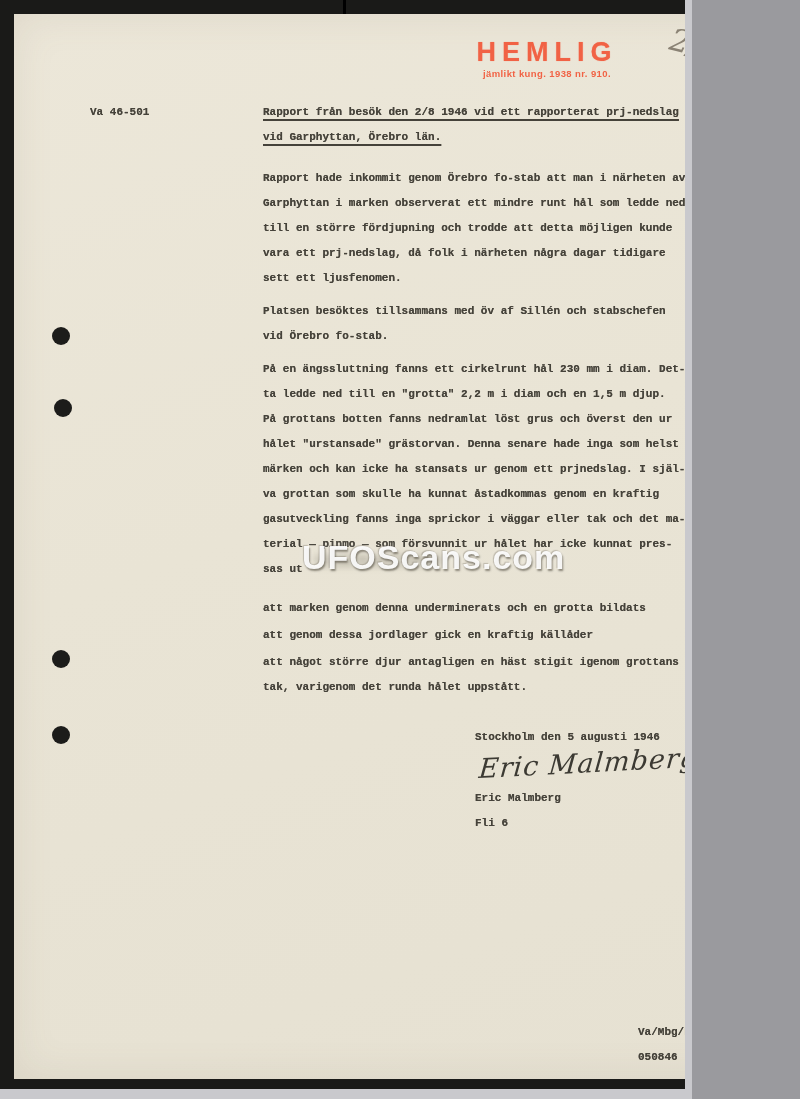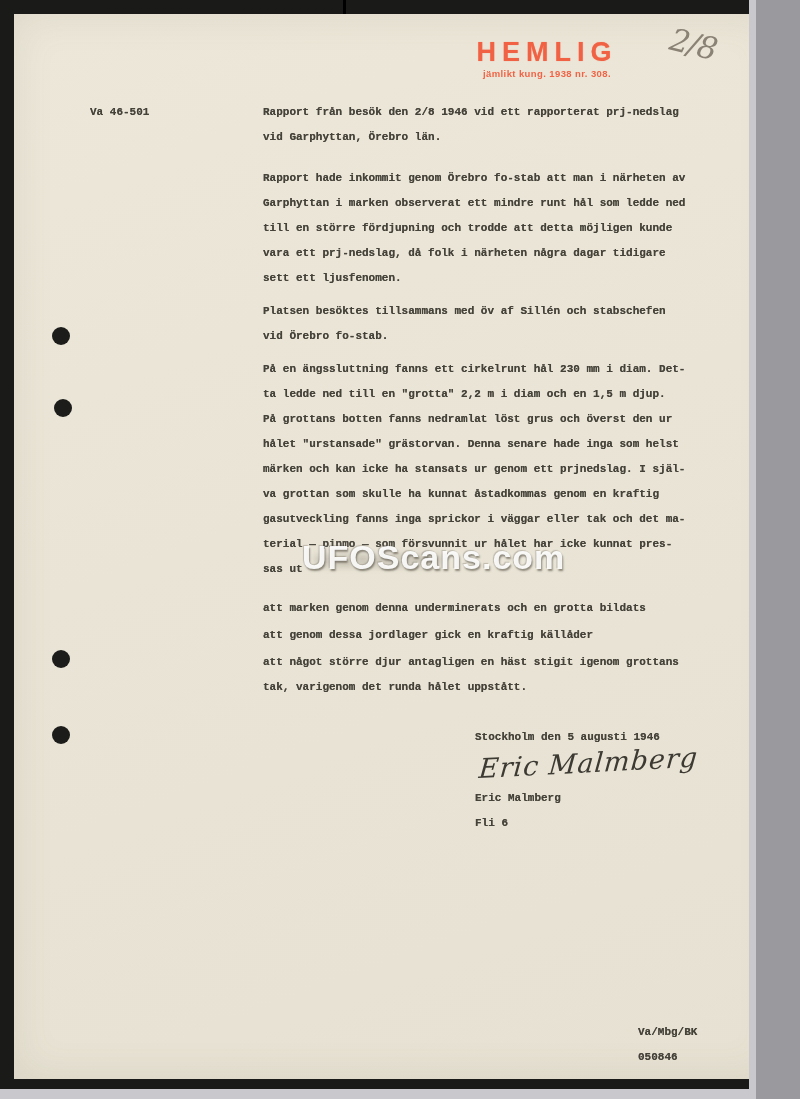--- a/index.html
+++ b/index.html
@@ -1,21 +1,21 @@
 <!DOCTYPE html>
 <html style="--outer: #c9c9cd; --frame: #1a1a18; --paper: #eae5d7; --ink: #45423a; --stamp: #f2593a; --pencil: #8a8274;"><head>
 <meta charset="utf-8">
 <style>
   :root{
     --outer:#c9c9cd; --frame:#1a1a18; --paper:#eae5d7; --ink:#45423a;
     --stamp:#f2593a; --pencil:#8a8274;
   }
   *{box-sizing:border-box;margin:0;padding:0}
   body{margin:0;background:#9a9a9e;font-family:"Liberation Sans",sans-serif}
-  .scan{position:relative;width:756px;height:1099px;background:var(--frame);overflow:hidden}
+  .scan{position:relative;width:692px;height:1099px;background:var(--frame);overflow:hidden}
   .edge-right{position:absolute;right:0;top:0;width:7px;height:100%;background:var(--outer)}
   .edge-bottom{position:absolute;left:0;bottom:0;width:100%;height:10px;background:var(--outer)}
   .seam{position:absolute;left:343px;top:0;width:3px;height:15px;background:#000}
   .paper{position:absolute;left:14px;top:14px;width:763px;height:1065px;
     background:linear-gradient(160deg,#ece7d9 0%,#e9e4d5 45%,#e6e1d2 100%);
     box-shadow:inset 0 0 40px rgba(120,110,90,0.12)}
   .hole{position:absolute;width:18px;height:18px;border-radius:50%;background:#1c1c1a}
   .hole1{left:38px;top:313px}.hole2{left:40px;top:385px}
   .hole3{left:38px;top:636px}.hole4{left:38px;top:712px}
 
@@ -28,21 +28,21 @@
 
   .pencil{position:absolute;left:656px;top:12px;font-family:"DejaVu Serif",serif;
     font-style:italic;font-size:31px;color:var(--pencil);transform:rotate(14deg);
     letter-spacing:-1px}
 
   .tw{font-family:"Liberation Mono","DejaVu Sans Mono",monospace;font-weight:700;
     color:var(--ink);font-size:11px;line-height:25px;letter-spacing:0;
     white-space:pre-line;text-shadow:0 0 .5px rgba(66,62,52,.75)}
   .ref{position:absolute;left:76px;top:86px}
   .column{position:absolute;left:249px;top:86px;width:508px}
-  .doc-title{text-decoration-thickness:1.5px;
+  .doc-title{text-decoration:underline;text-decoration-thickness:1.5px;
     text-underline-offset:4px;margin-bottom:16px}
   .para{margin-bottom:8px}
   .p3{margin-bottom:14px}
   .intro{margin-bottom:8px}
   .finding{margin-bottom:2px}
   .f4{margin-bottom:25px}
   .closing{margin-left:212px}
   .sig{font-family:"DejaVu Serif",serif;font-style:italic;font-size:27px;
     color:#3c3a33;line-height:34px;transform:rotate(-3deg) skewX(-8deg);
     transform-origin:left center;margin:2px 0 0 4px;letter-spacing:1px;white-space:nowrap}
@@ -64,21 +64,21 @@
 
   <div class="paper">
 
     <div class="hole hole1"></div>
     <div class="hole hole2"></div>
     <div class="hole hole3"></div>
     <div class="hole hole4"></div>
 
     <div class="stamp">
       <div class="stamp-title">HEMLIG</div>
-      <div class="stamp-sub">jämlikt kung. 1938 nr. 308.</div>
+      <div class="stamp-sub">jämlikt kung. 1938 nr. 910.</div>
     </div>
 
     <div class="pencil">2/8</div>
 
     <div class="tw ref">Va 46-501</div>
 
     <div class="column">
       <div class="tw doc-title">Rapport från besök den 2/8 1946 vid ett rapporterat prj-nedslag
 vid Garphyttan, Örebro län.</div>
 

